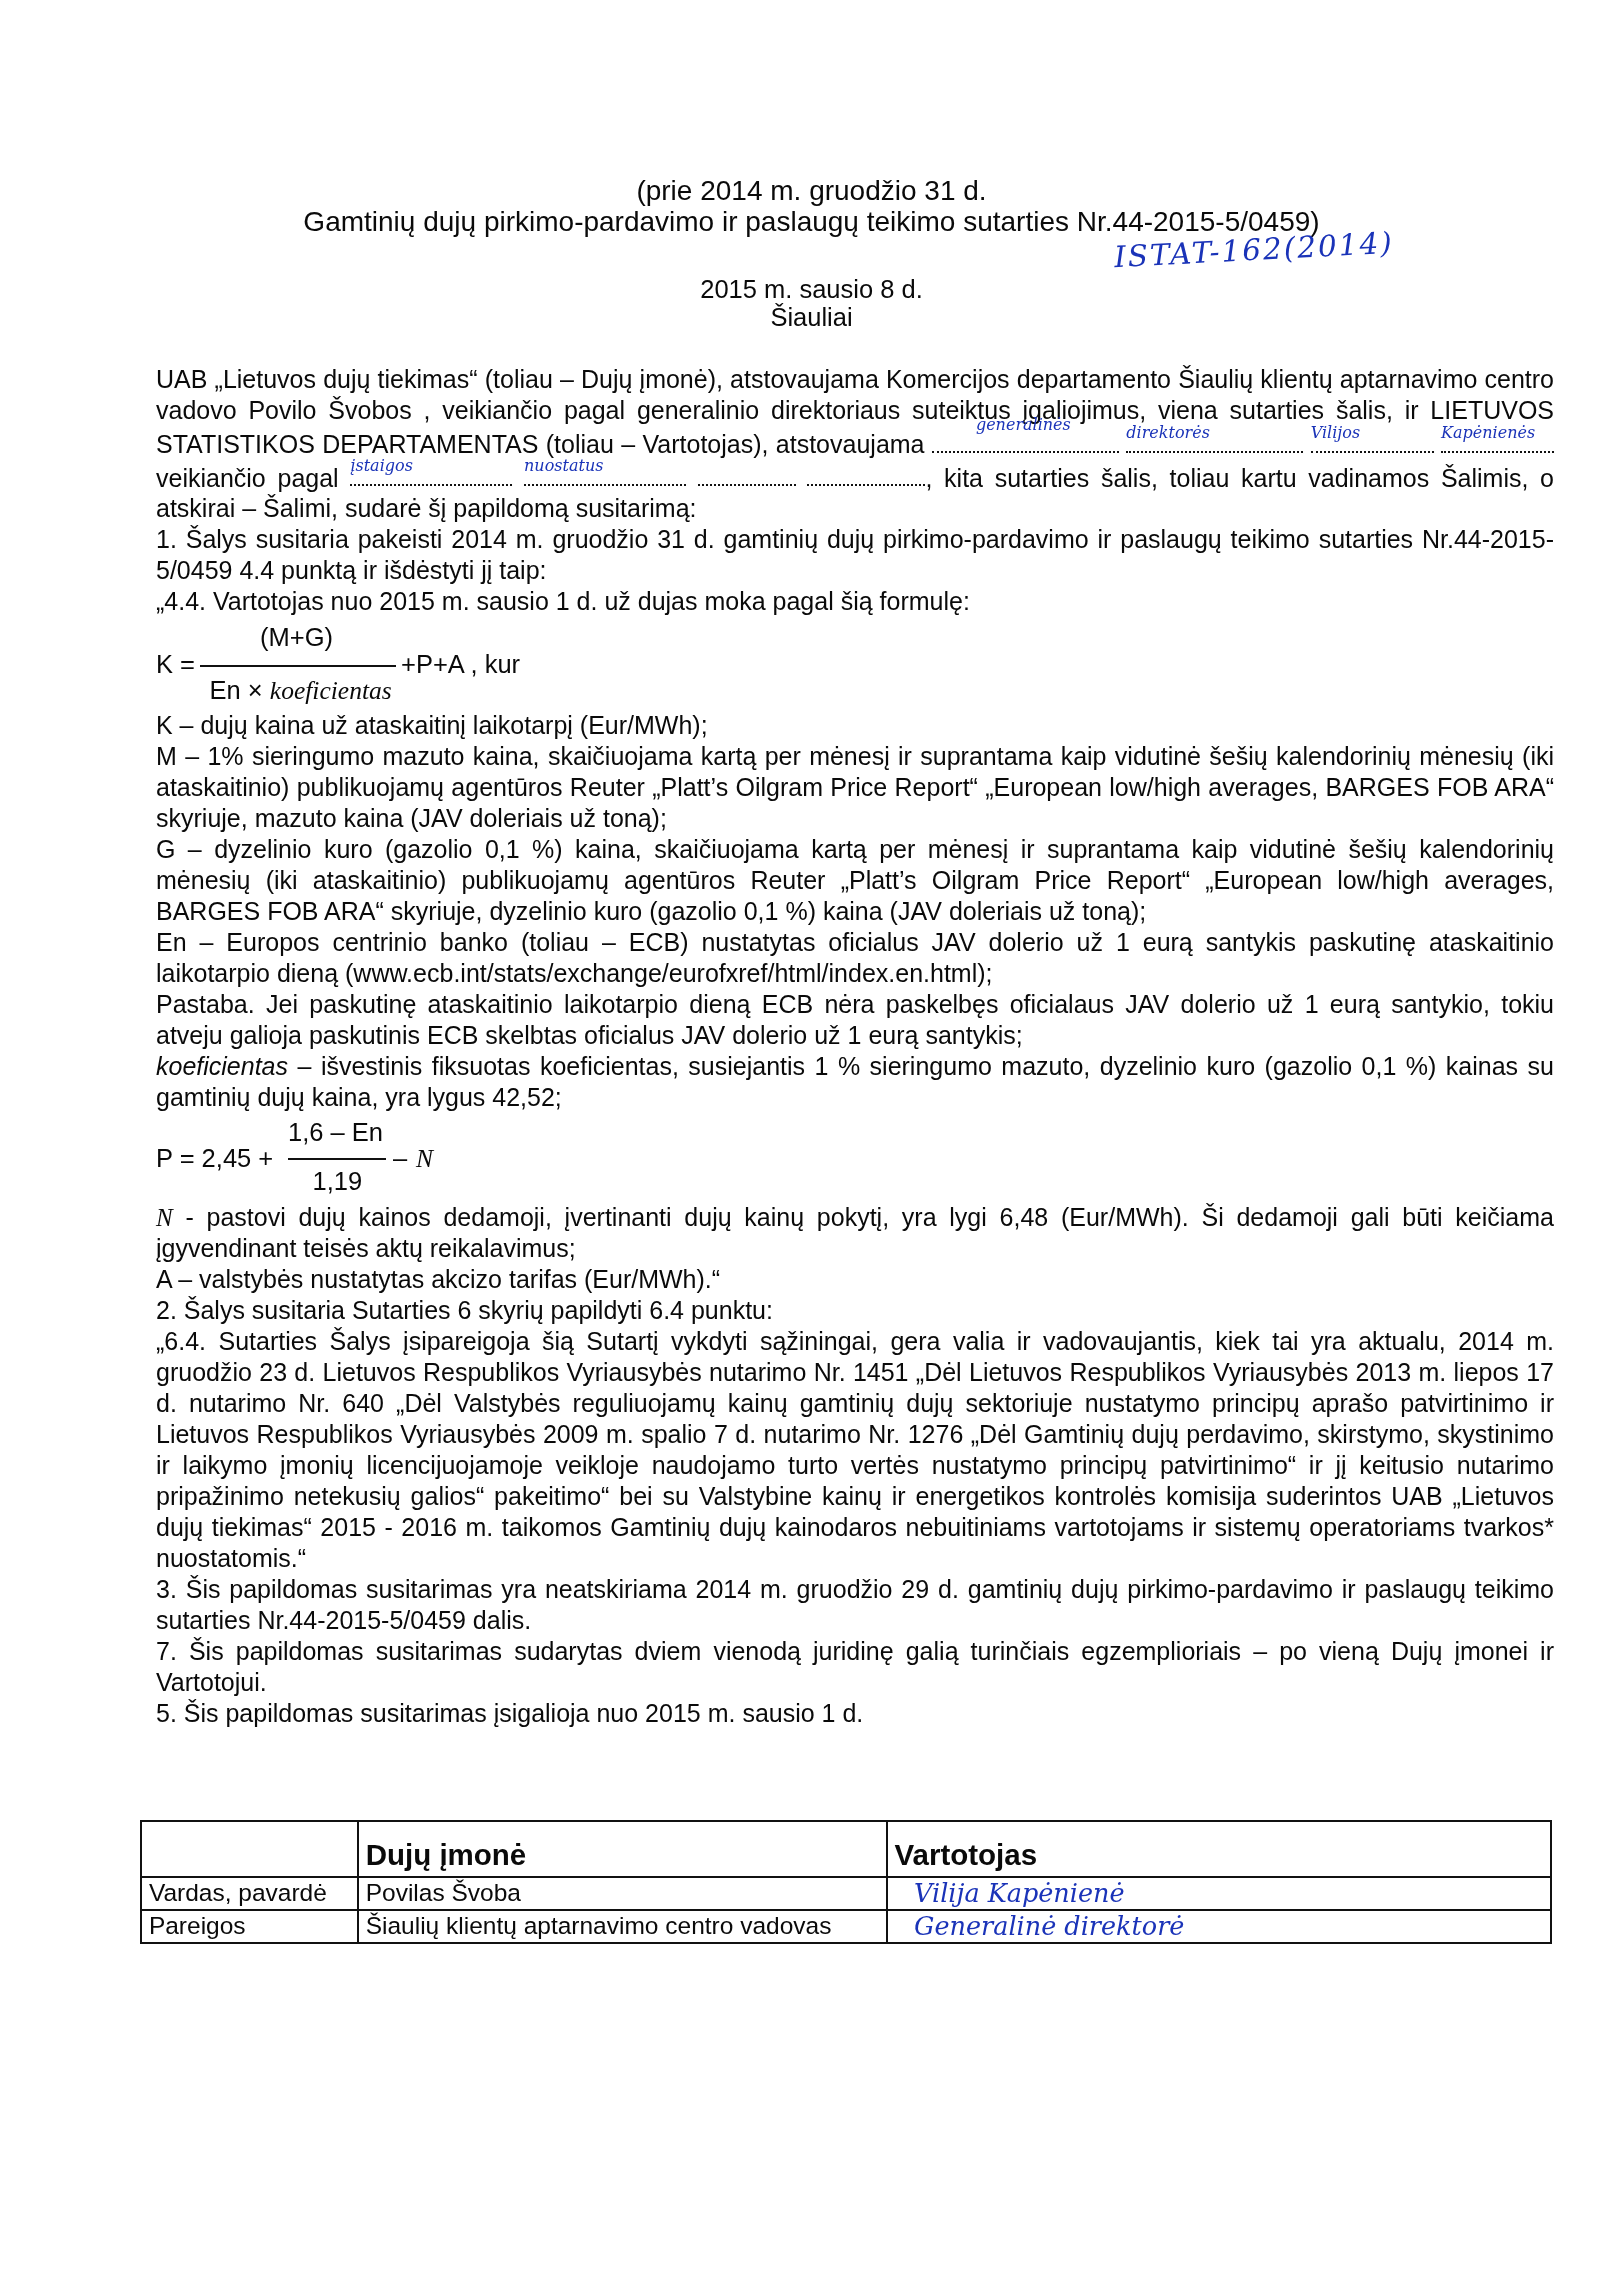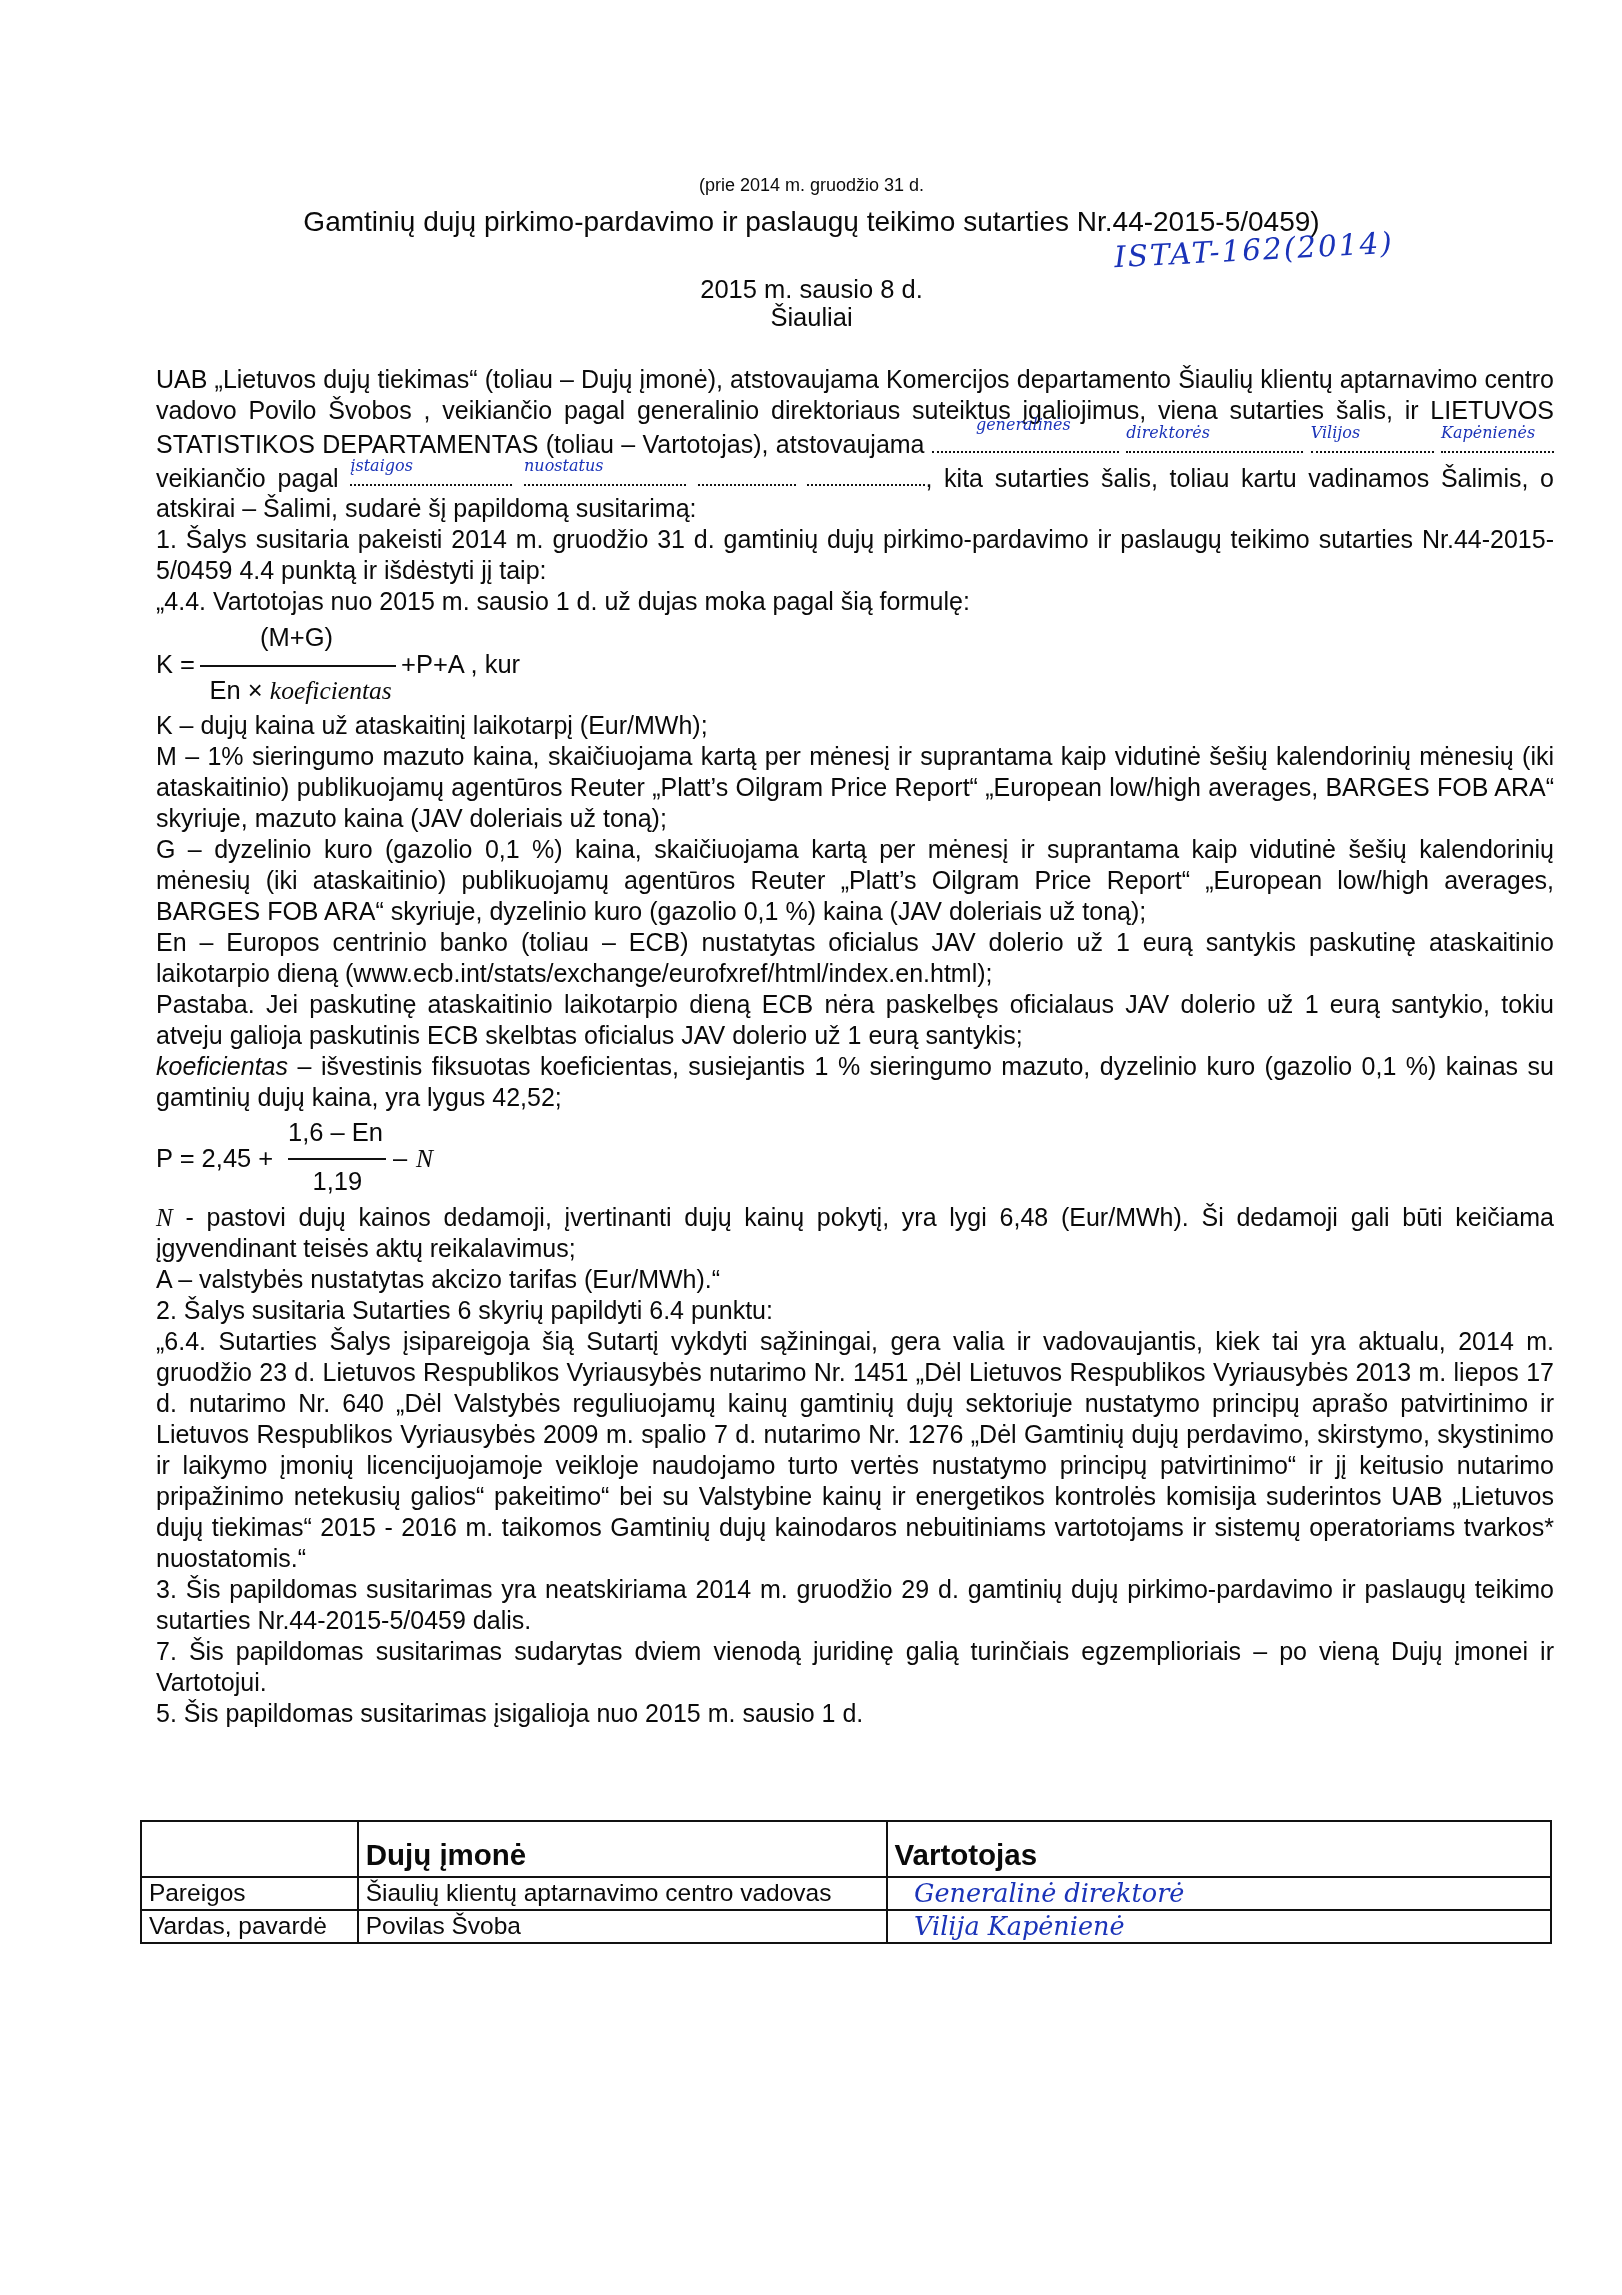--- a/index.html
+++ b/index.html
@@ -2,21 +2,21 @@
 <html style="font-size:7.9px"><head>
 <meta charset="utf-8">
 <style>
   html, body { margin: 0; padding: 0; background: #ffffff; }
   body { width: 1623px; height: 2295px; position: relative; overflow: hidden;
          font-family: "Liberation Sans", sans-serif; color: #0a0a0a; }
   .page { position: absolute; left: 0; top: 0; width: 1623px; height: 2295px; background: #fff; }
 
   .header { position: absolute; left: 0; width: 1623px; text-align: center; }
   .h-title { top: 143px; font-size: 26.5px; font-weight: bold; }
-  .h-line2 { top: 175px; font-size: 18px; }
+  .h-line2 { top: 175px; font-size: 28px; }
   .h-line3 { top: 206px; font-size: 28px; }
   .h-date  { top: 275px; font-size: 25.5px; }
   .h-city  { top: 303px; font-size: 25.5px; }
 
   .hand { color: #1a33b8; font-family: "DejaVu Serif", serif; font-style: italic; }
   .reg-note { position: absolute; left: 1114px; top: 233px; font-size: 29.5px;
               transform: rotate(-3deg); letter-spacing: 2px; }
 
   .body { position: absolute; left: 156px; width: 1398px; top: 364px;
           font-size: 25px; line-height: 31px; text-align: justify; }
@@ -110,26 +110,26 @@
   </div>
 
   <table class="sig-table">
     <tbody>
         <tr class="head">
       <td class="c1"></td>
       <td class="c2">Dujų įmonė</td>
       <td>Vartotojas</td>
     </tr>
     <tr>
+      <td class="c1">Vardas, pavardė</td>
+      <td class="c2">Povilas Švoba</td>
+      <td><span class="hand" style="margin-left:19.6px">Vilija Kapėnienė</span></td>
+    </tr>
+    <tr>
       <td class="c1">Pareigos</td>
       <td class="c2">Šiaulių klientų aptarnavimo centro vadovas</td>
       <td><span class="hand" style="margin-left:19.6px">Generalinė direktorė</span></td>
-    </tr>
-    <tr>
-      <td class="c1">Vardas, pavardė</td>
-      <td class="c2">Povilas Švoba</td>
-      <td><span class="hand" style="margin-left:19.6px">Vilija Kapėnienė</span></td>
     </tr>
   </tbody>
     </table>
 
 </div>
 
 
 </body></html>

